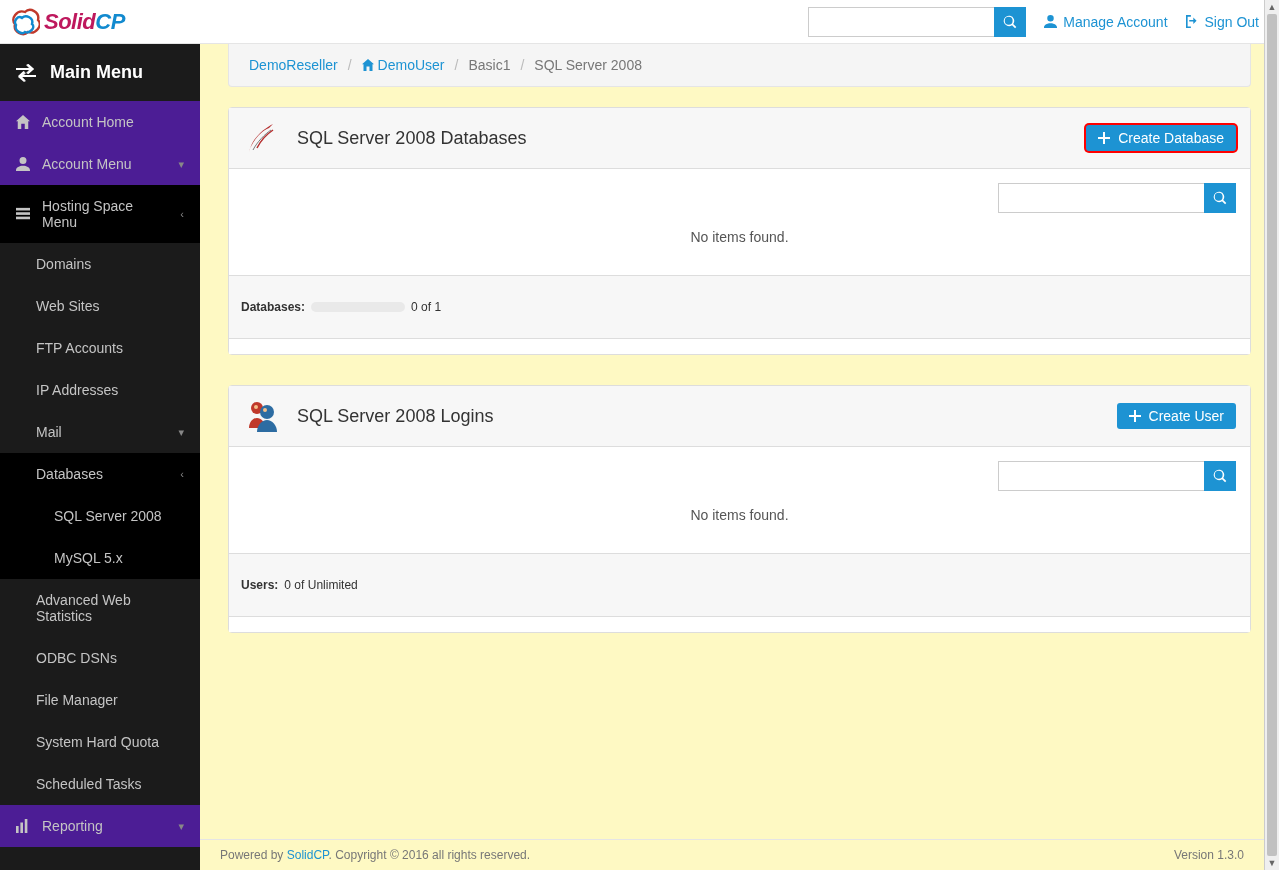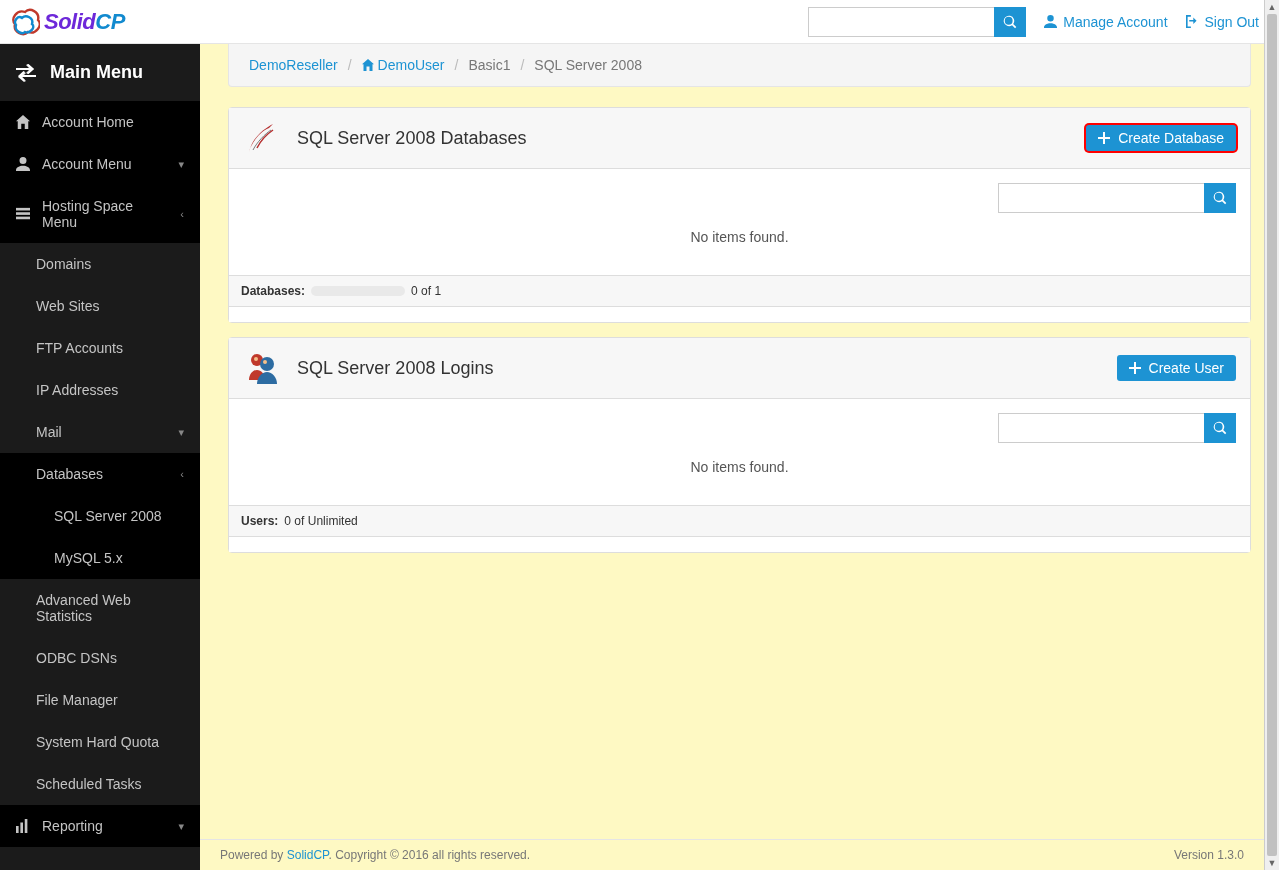--- a/index.html
+++ b/index.html
@@ -15,57 +15,57 @@
   
   .fake-scroll { position: absolute; top: 0; right: 0; width: 15px; height: 100%; background: #efefef; border-left: 1px solid #ccc; z-index: 50;}
   .fake-scroll .thumb { position: absolute; top: 14px; left: 2px; right: 2px; bottom: 14px; background: #c1c1c1; border-radius: 2px;}
   .fake-scroll .arrow-up, .fake-scroll .arrow-down { position: absolute; left: 0; right: 0; height: 14px; display:flex;align-items:center;justify-content:center; color:#666; font-size:9px;}
   .fake-scroll .arrow-up { top:0; }
   .fake-scroll .arrow-down { bottom:0; }
 
   
   .logo { display:flex; align-items:center; gap:4px; font-weight:700; font-size:22px; font-style:italic; letter-spacing:-0.5px;}
   .logo-icon svg { display:block; }
-  .logo .solid { color:#6d28d9; }
+  .logo .solid { color:#be185d; }
   .logo .cp { color:#128acf; }
   .topbar-right { display:flex; align-items:center; gap:18px;margin-left:19px; }
   .search-group { display:flex; }
   .search-input { width:186px; height:30px; border:1px solid #ccc; border-right:0; padding:0 8px; font-size:14px; outline:none; }
   .search-btn { width:32px; height:30px; background:#1d93d3; border:1px solid #1d93d3; color:#fff; display:flex; align-items:center; justify-content:center; cursor:pointer; }
   .topbar-link { color:#1d93d3; cursor:pointer; display:flex; align-items:center; gap:6px; font-size:14px; }
   .topbar-link .ic { font-size:13px; }
 
   
   .menu-header { display:flex; align-items:center; gap:14px; padding:18px 16px; color:#fff; font-weight:700; font-size:18px; }
   .nav-item, .sub-item, .sub-sub-item { display:flex; align-items:center; cursor:pointer; color:#c4c4c4; font-size:14px; position:relative;}
-  .nav-item { padding:13px 16px; gap:12px; background:#000000; }
+  .nav-item { padding:13px 16px; gap:12px; background:#4c1d95; }
   .nav-item.active { background:#000;align-items:center; }
   .nav-item .chev { margin-left:auto; font-size:11px; color:#888; }
   .sub-item { padding:13px 16px 13px 36px; gap:12px; background:#1b1b1b; }
   .sub-item.active { background:#000; }
   .sub-item .chev { margin-left:auto; font-size:11px; color:#888; }
   .sub-sub-item { padding:13px 16px 13px 54px; background:#000; }
 
   
   .breadcrumb { background:#f5f5f5; border:1px solid #e5e5e5; border-top:0; border-radius:0 0 4px 4px; margin:0 28px; padding:13px 20px; font-size:14px; color:#777; display:flex; align-items:center; gap:10px; }
   .breadcrumb a { color:#1d93d3; cursor:pointer; display:flex; align-items:center; gap:4px; }
   .breadcrumb .sep { color:#bbb; }
 
   
   .panel { border:1px solid #ddd; border-radius:4px; margin:20px 28px 0 28px; background:#fff; }
-  .panel + .panel { margin-top: 14px; }
+  .panel + .panel { margin-top: 30px; }
   .panel-header { background:#f7f7f7; border-bottom:1px solid #ddd; padding:10px 14px; display:flex; align-items:center; gap:14px; min-height:56px;}
   .panel-header h3 { font-weight:400; font-size:18px; color:#333; }
   .panel-header .btn { margin-left:auto; }
   .panel-body { padding:30px 14px; text-align:center; color:#555; position:relative;}
   .panel-search { position:absolute; top:14px; right:14px; display:flex; }
   .panel-search input { width:206px; height:30px; border:1px solid #ccc; border-right:0; padding:0 8px; font-size:14px; outline:none; }
   .panel-search .sbtn { width:32px; height:30px; background:#1d93d3; border:1px solid #1d93d3; color:#fff; display:flex; align-items:center; justify-content:center; cursor:pointer; }
   .panel-body .msg { padding-top:30px; }
-  .panel-footer { background:#f7f7f7; border-top:1px solid #ddd; padding:8px 12px; font-size:12px; color:#333; display:flex; align-items:center; gap:6px;}
+  .panel-footer { background:#f7f7f7; border-top:1px solid #ddd; padding:24px 12px; font-size:12px; color:#333; display:flex; align-items:center; gap:6px;}
   .panel-trailing { height:16px; border-top:1px solid #ddd; background:#fff;}
 
   .progress-shell { width:94px; height:10px; background:#e9e9e9; border-radius:6px; }
 
   .btn { background:#1d93d3; color:#fff; border:0; border-radius:3px; padding:5px 12px; font-size:14px; cursor:pointer; display:flex; align-items:center; gap:8px; }
   .highlight { box-shadow: 0 0 0 2px #ff0000; border-radius:3px; }
 
   
   .footer { margin-top:auto; border-top:1px solid #e5e5e5; padding:8px 20px; font-size:12px; color:#777; display:flex; justify-content:space-between; margin-right:15px;text-align:right;}
   .footer a { color:#1d93d3; cursor:pointer; }

